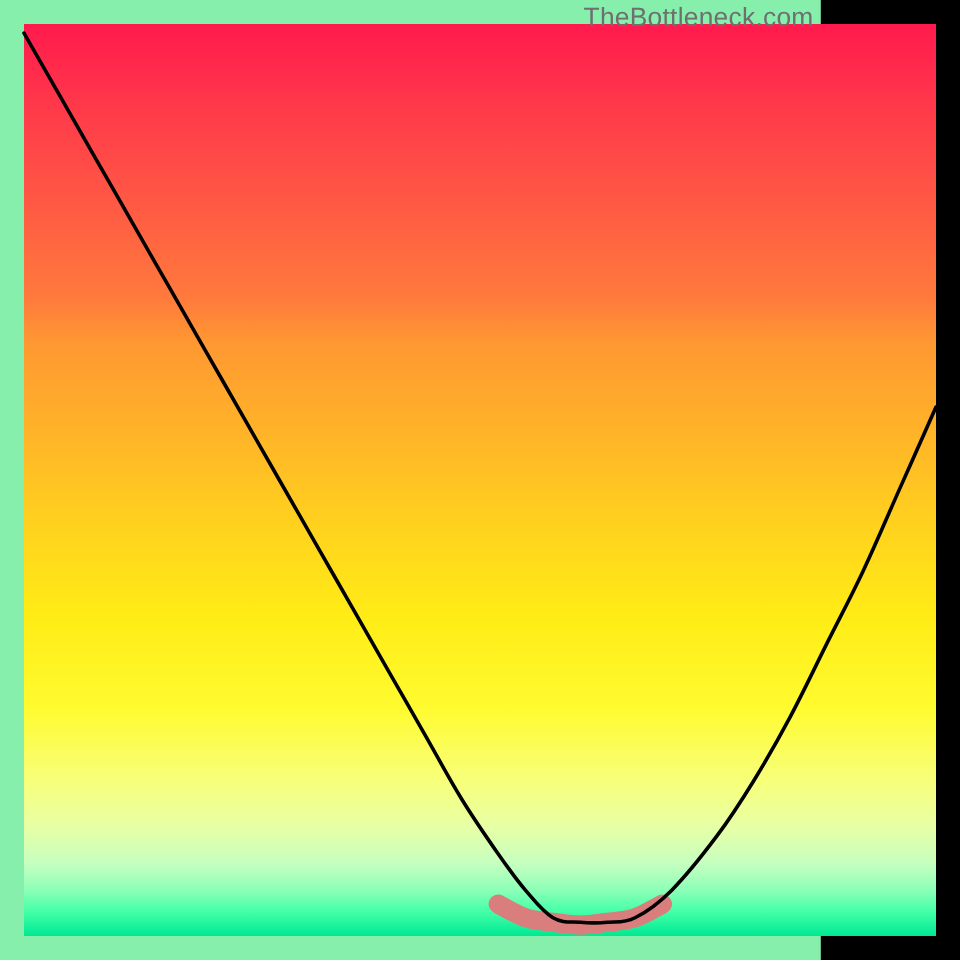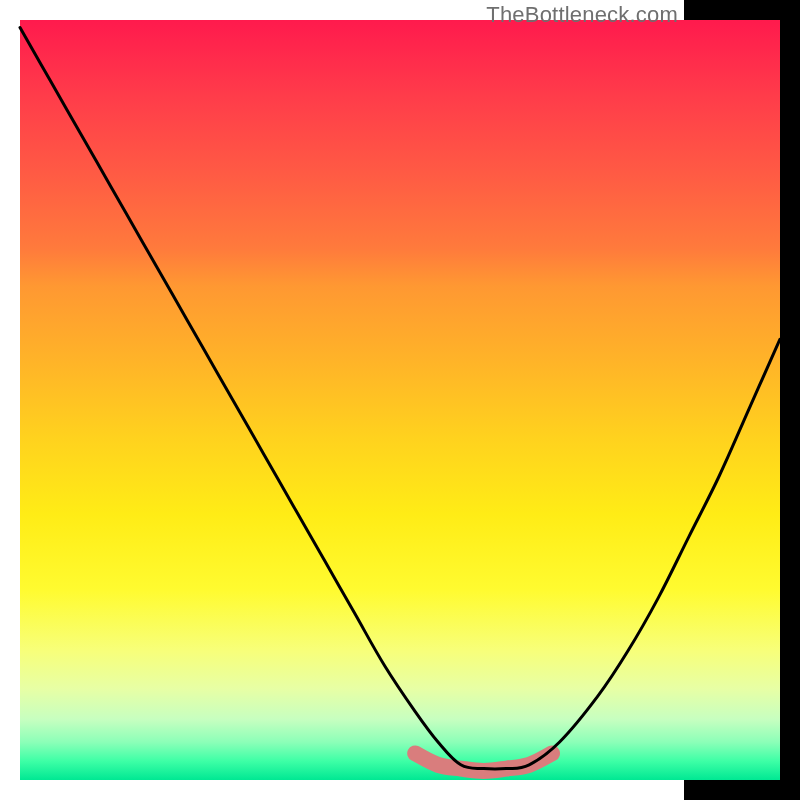--- a/index.html
+++ b/index.html
@@ -9,21 +9,21 @@
     height: 800px;
     background: #000;
     overflow: hidden;
   }
   .frame {
     position: absolute;
     left: 0;
     top: 0;
     width: 684px;
     height: 800px;
-    background: #ffffff;
+    background: #86efac;
   }
   .plot-bg {
     position: absolute;
     left: 20px;
     top: 20px;
     width: 760px;
     height: 760px;
     background: linear-gradient(
       to bottom,
       #ff1a4d 0%,

